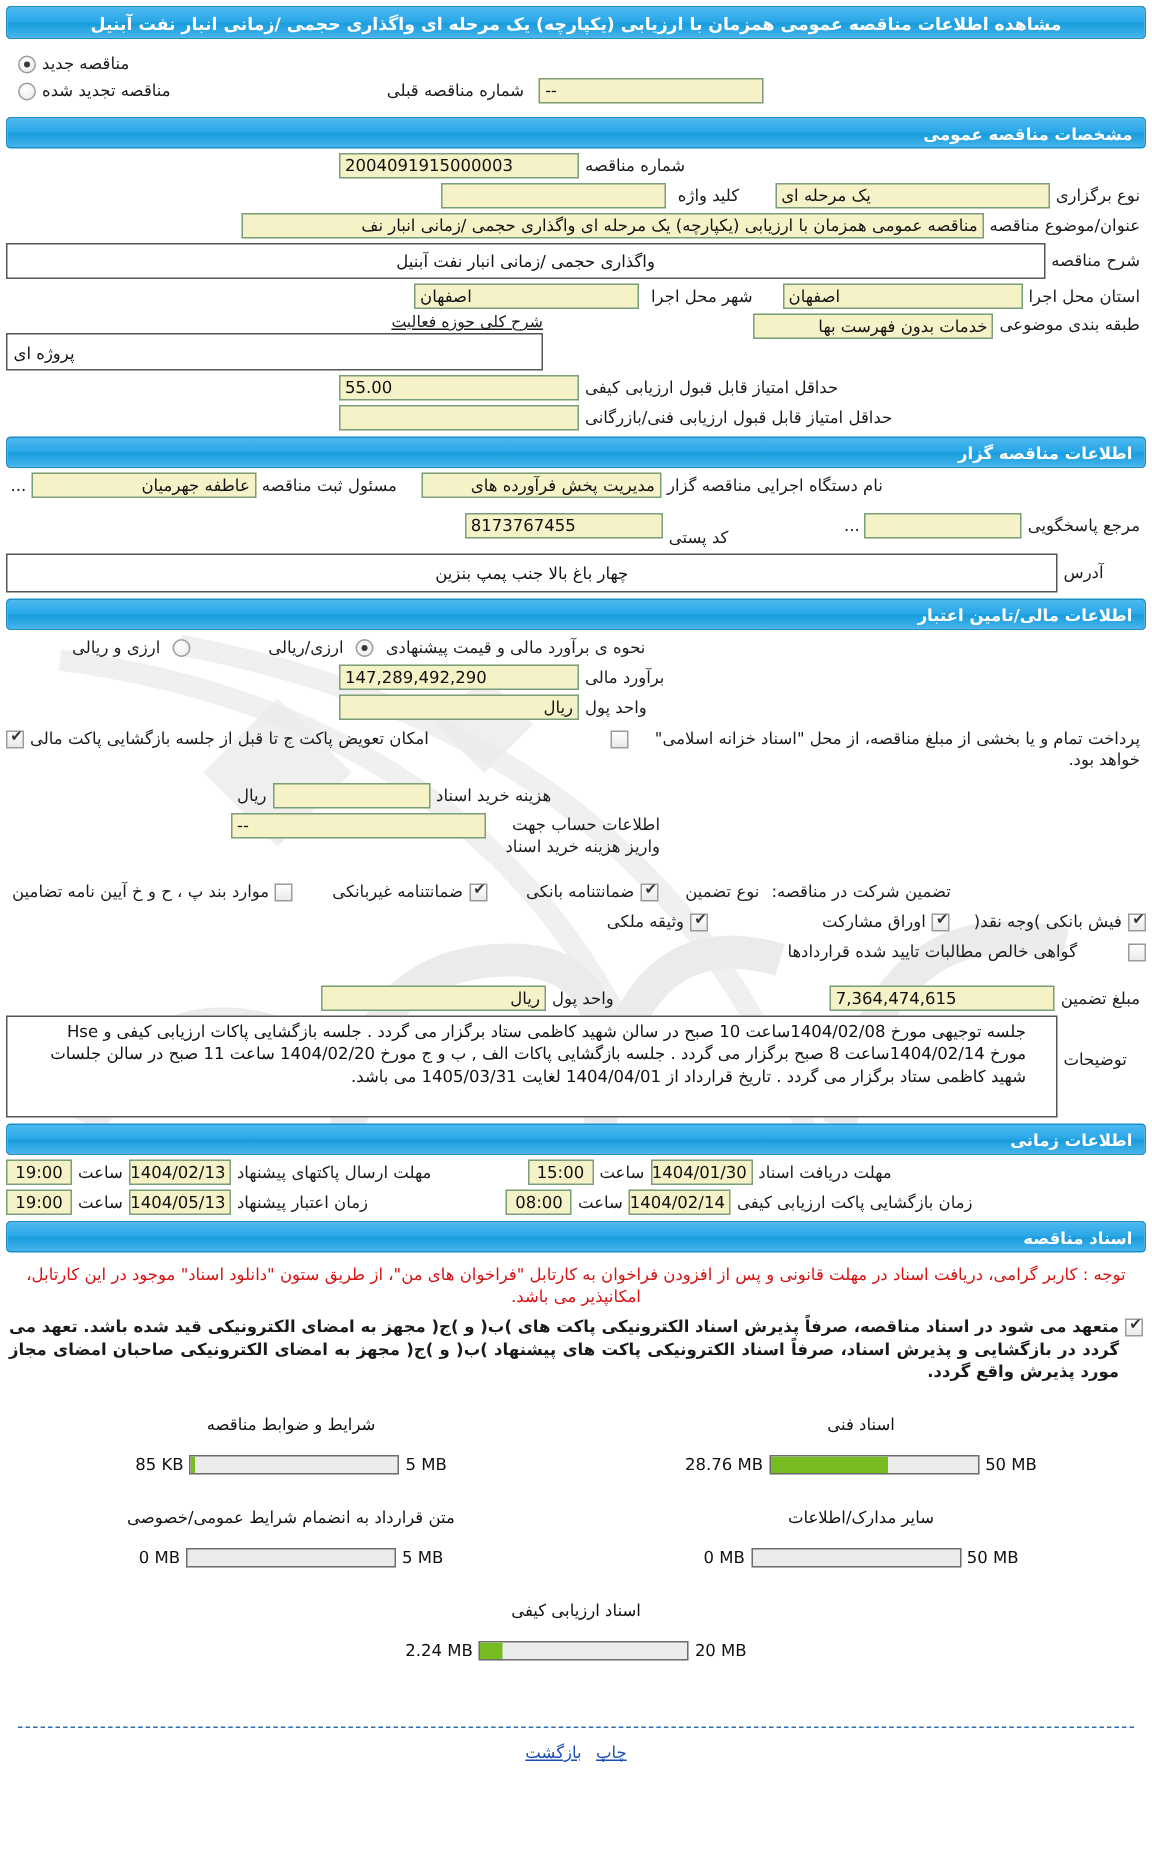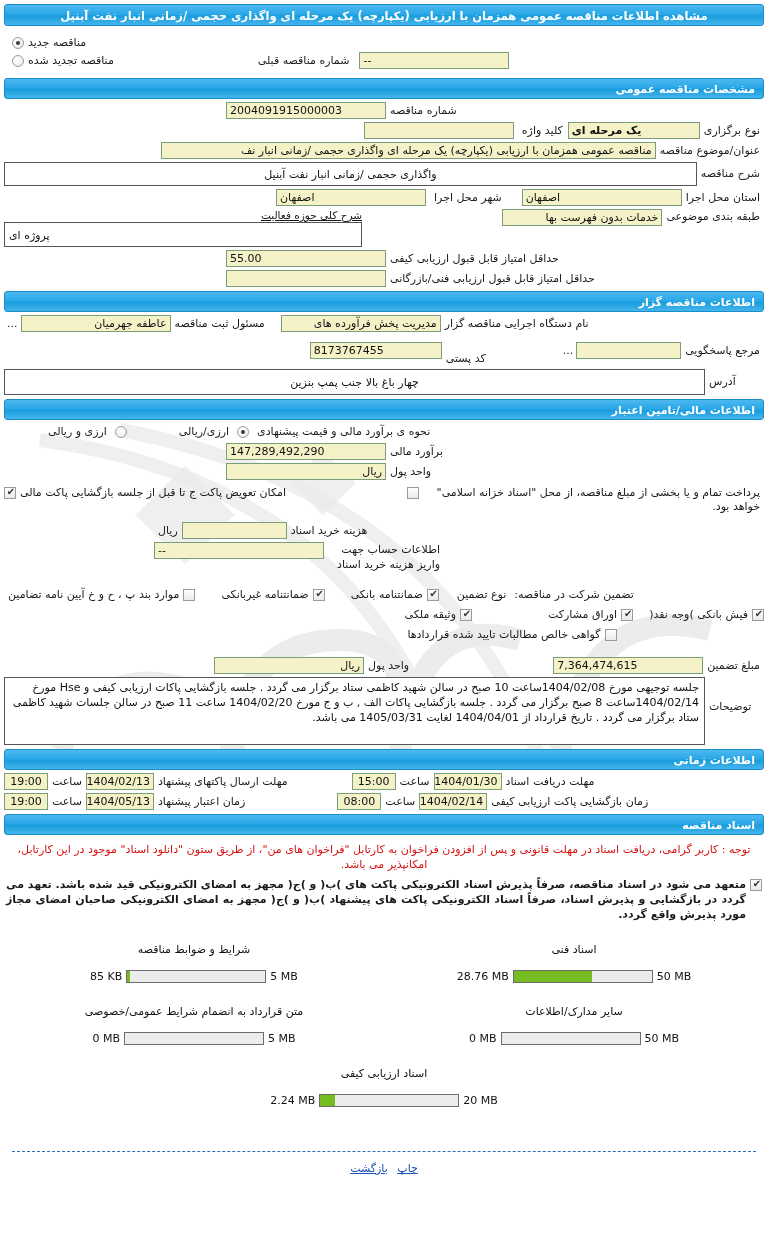--- a/index.html
+++ b/index.html
@@ -180,21 +180,21 @@
     padding: 3px 2px;
     text-align: justify;
   }
   .pledge .chk { margin-top: 2px; margin-left: 4px; }
 
   .notes-box {
     border: 1px solid #555;
     background: #fff;
     font-size: 11px;
     line-height: 15px;
-    padding: 2px 5px;
+    padding: 2px 20px;
     text-align: right;
     color: #111;
   }
 
   .divider {
     border: 0;
     border-top: 1px dashed #2b6fb5;
     margin: 22px 8px 10px 8px;
   }
   .footer-links {
@@ -251,22 +251,22 @@
 
   <div class="bar">مشخصات مناقصه عمومی</div>
 
   <div class="row" style="justify-content:flex-end;padding-left:222px;">
     <span class="lbl">شماره مناقصه</span>
     <span class="fld" style="width:160px;">2004091915000003</span>
   </div>
 
   <div class="row" style="justify-content:flex-end;padding-left:0px;">
     <span class="lbl">نوع برگزاری</span>
-    <span class="fld" style="width:132px;font-weight:bold;">یک مرحله ای</span>
-    <span class="lbl" style="margin-right:1px;">کلید واژه</span>
+    <span class="fld" style="width:183px;">یک مرحله ای</span>
+    <span class="lbl" style="margin-right:20px;">کلید واژه</span>
     <span class="fld" style="width:150px;margin-right:4px;"></span>
     <span style="flex:1"></span>
   </div>
 
   <div class="row" style="justify-content:flex-end;">
     <span class="lbl">عنوان/موضوع مناقصه</span>
     <span class="fld rtlt" style="width:495px;">مناقصه عمومی همزمان با ارزیابی (یکپارچه) یک مرحله ای واگذاری حجمی /زمانی انبار نف</span>
     <span style="flex:1"></span>
   </div>
 
@@ -379,21 +379,21 @@
     </div>
     <div class="row" style="justify-content:flex-end;padding-left:0;">
       <span class="chk on"></span>
       <span class="lbl">فیش بانکی )وجه نقد(</span>
       <span class="chk on" style="margin-right:12px;"></span>
       <span class="lbl">اوراق مشارکت</span>
       <span class="chk on" style="margin-right:72px;"></span>
       <span class="lbl">وثیقه ملکی</span>
       <span style="flex:1"></span>
     </div>
-    <div class="row" style="justify-content:center;padding-left:252px;">
+    <div class="row" style="justify-content:flex-start;padding-left:252px;gap:30px;">
       <span class="chk"></span>
       <span class="lbl">گواهی خالص مطالبات تایید شده قراردادها</span>
     </div>
 
     <div class="row" style="justify-content:flex-end;margin-top:14px;">
       <span class="lbl">مبلغ تضمین</span>
       <span class="fld" style="width:150px;">7,364,474,615</span>
       <span class="lbl" style="margin-right:140px;">واحد پول</span>
       <span class="fld rtlt" style="width:150px;">ریال</span>
       <span style="flex:1"></span>

